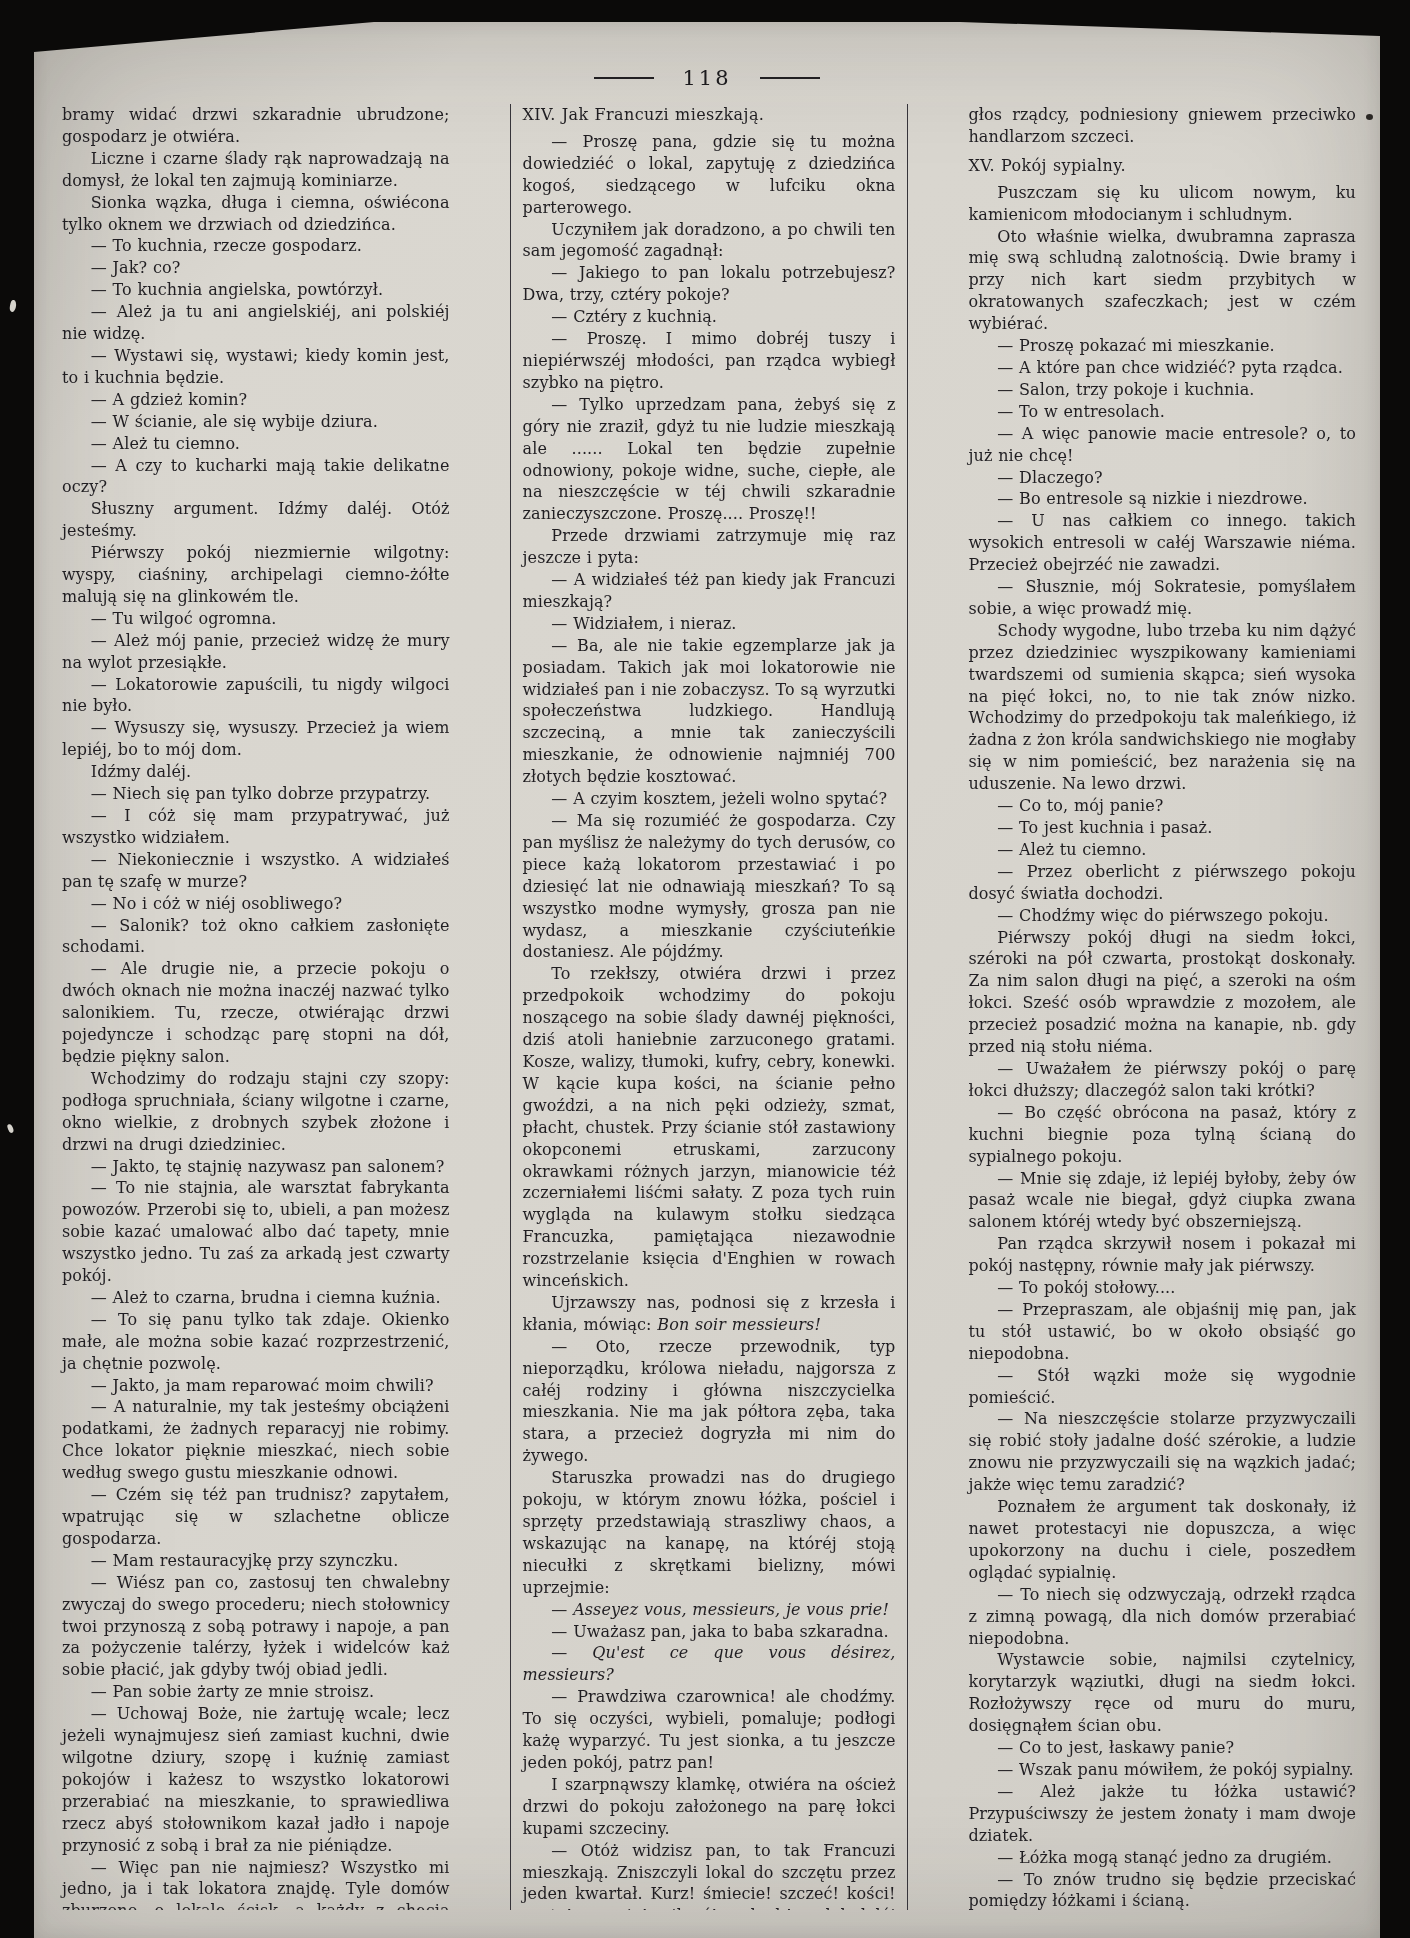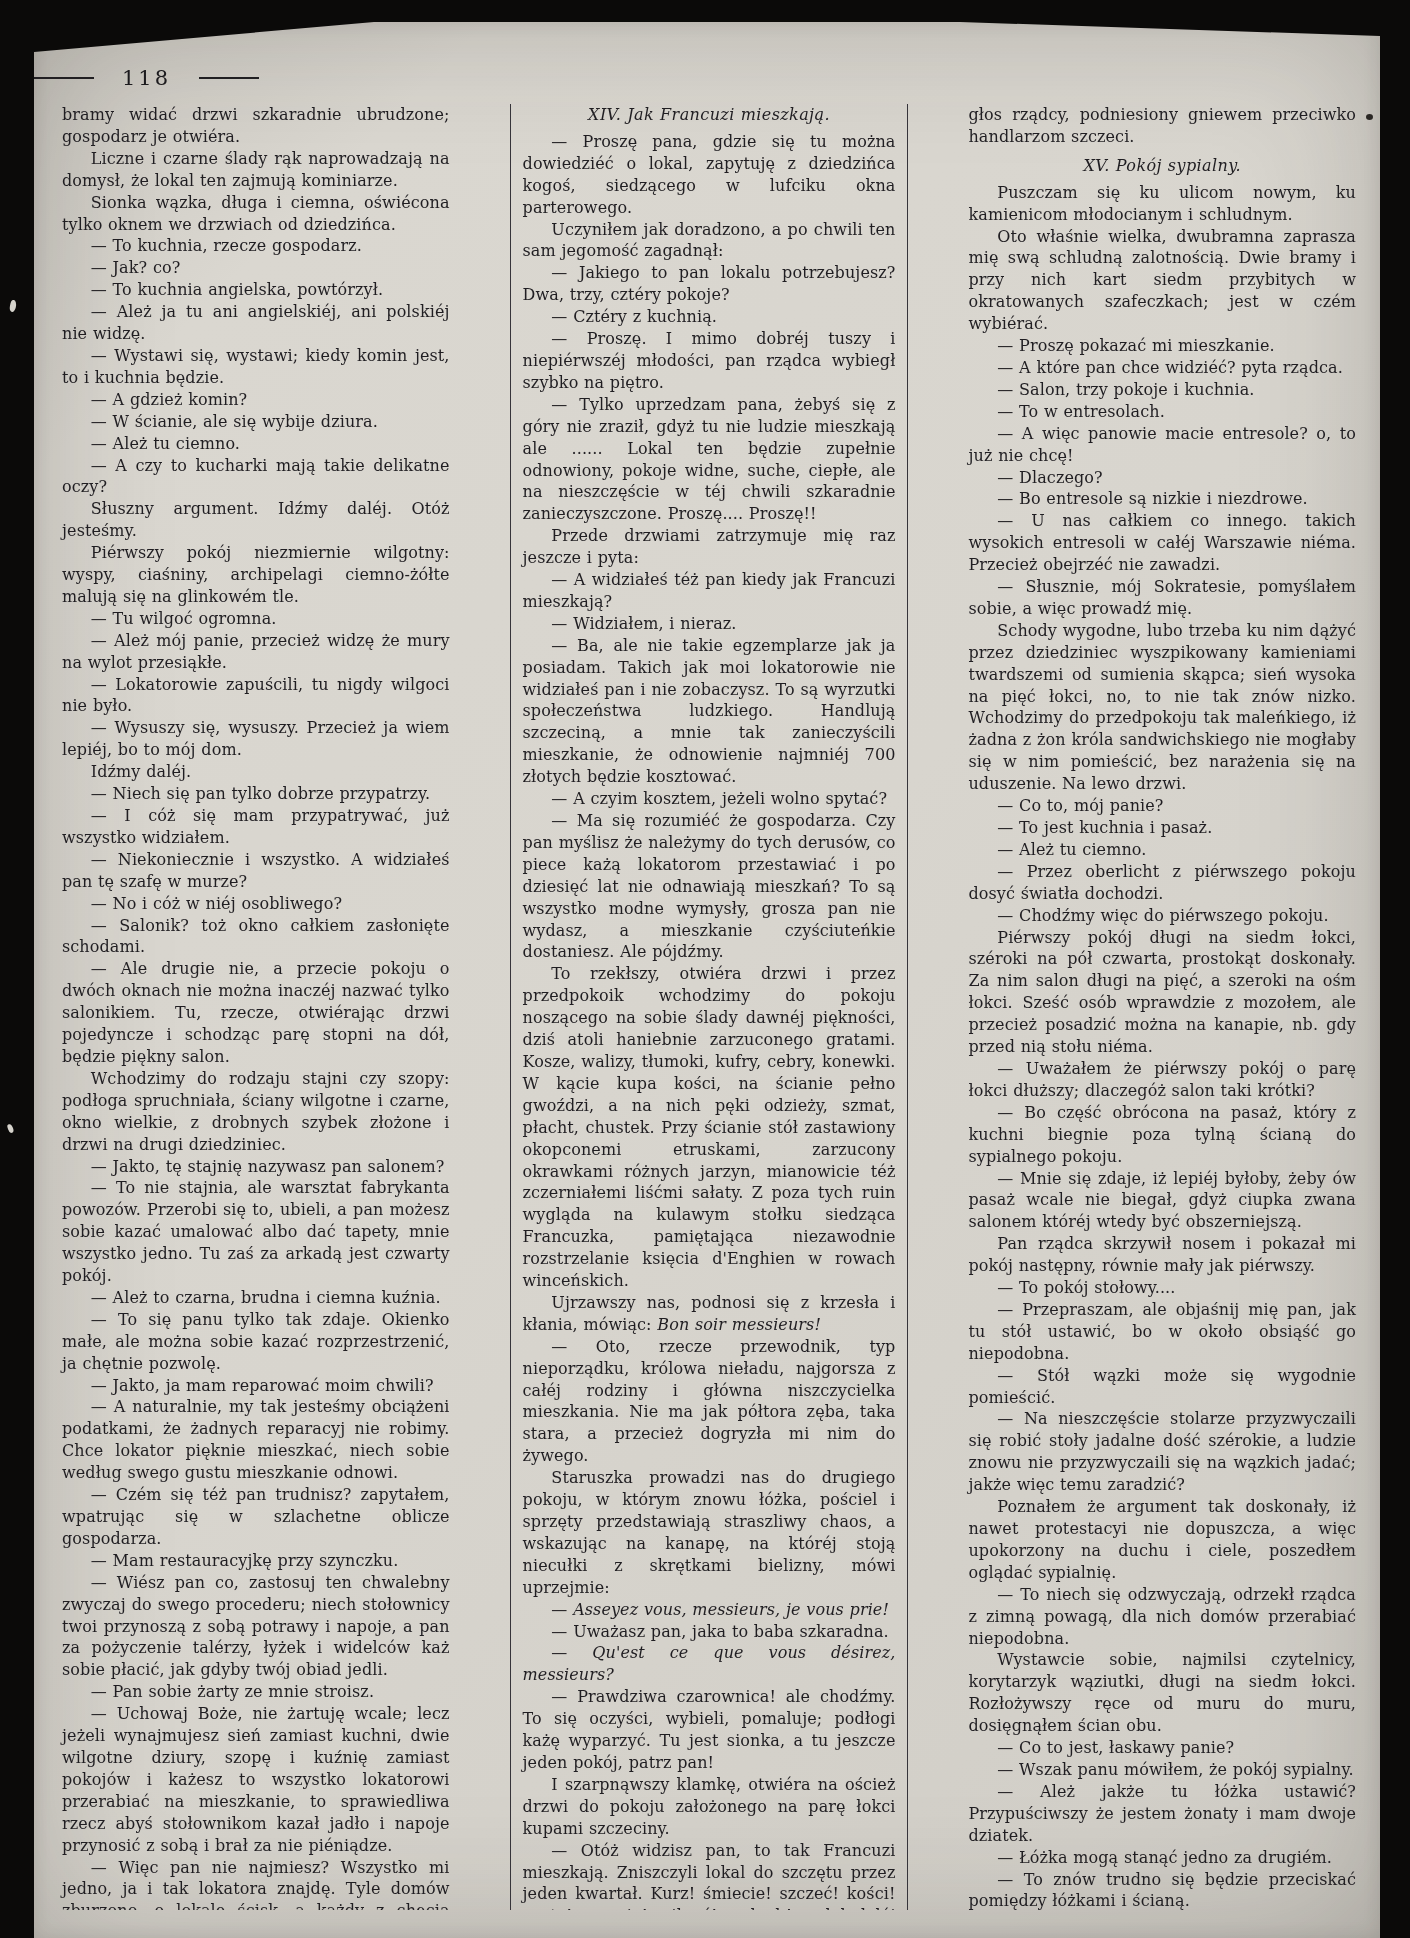--- a/index.html
+++ b/index.html
@@ -24,21 +24,21 @@
     position:absolute;right:0;top:0;width:0;height:0;
     border-top:14px solid #0b0a09;border-left:420px solid transparent;
   }
   .speck{position:absolute;background:#d6d3cc;border-radius:40% 60% 50% 50%;}
   .speck.s1{left:10px;top:300px;width:6px;height:12px;transform:rotate(12deg);}
   .speck.s2{left:8px;top:1124px;width:5px;height:9px;transform:rotate(-20deg);}
   .ink-dot{position:absolute;background:#2a2724;border-radius:50%;}
   .ink-dot.d1{left:1332px;top:92px;width:7px;height:6px;}
 
   .page-head{
-    display:flex;align-items:center;justify-content:flex-start;gap:28px;
+    display:flex;align-items:center;justify-content:center;gap:28px;
     padding-top:44px;
   }
   .head-rule{width:60px;height:2px;background:#211f22;}
   .page-num{
     font-size:21px;letter-spacing:3px;color:#1c1b1e;
   }
 
   .cols{
     display:flex;
     margin-top:14px;
@@ -59,21 +59,21 @@
     font-size:16px;
     line-height:21.9px;
     text-align:justify;
     letter-spacing:0.1px;
     word-spacing:0.5px;
     color:#201e22;
   }
   .col p.b-p{text-indent:1.8em;}
   .col p.b-cont{text-indent:0;}
   .col p.b-h{
-    text-align:center;text-indent:0;font-style:italic;
+    text-indent:0;
     margin:7px 0 5px 0;letter-spacing:0.4px;
   }
   .col p:first-child{margin-top:0;}
   .it{font-style:italic;}
 </style>
 </head>
 <body>
 
 <div class="paper">
   <div class="corner-wedge"></div>

